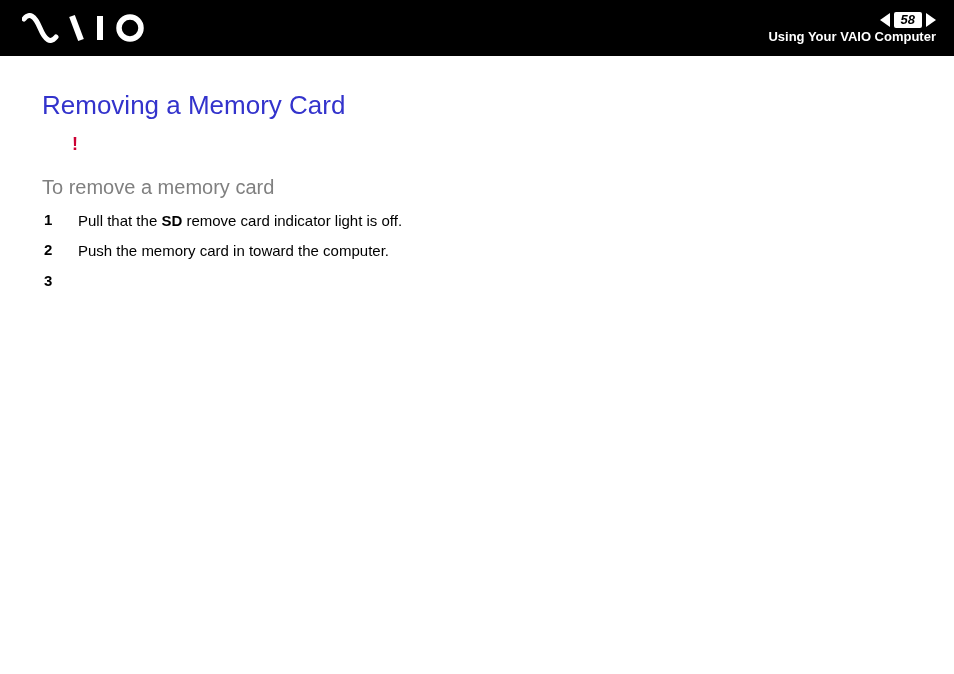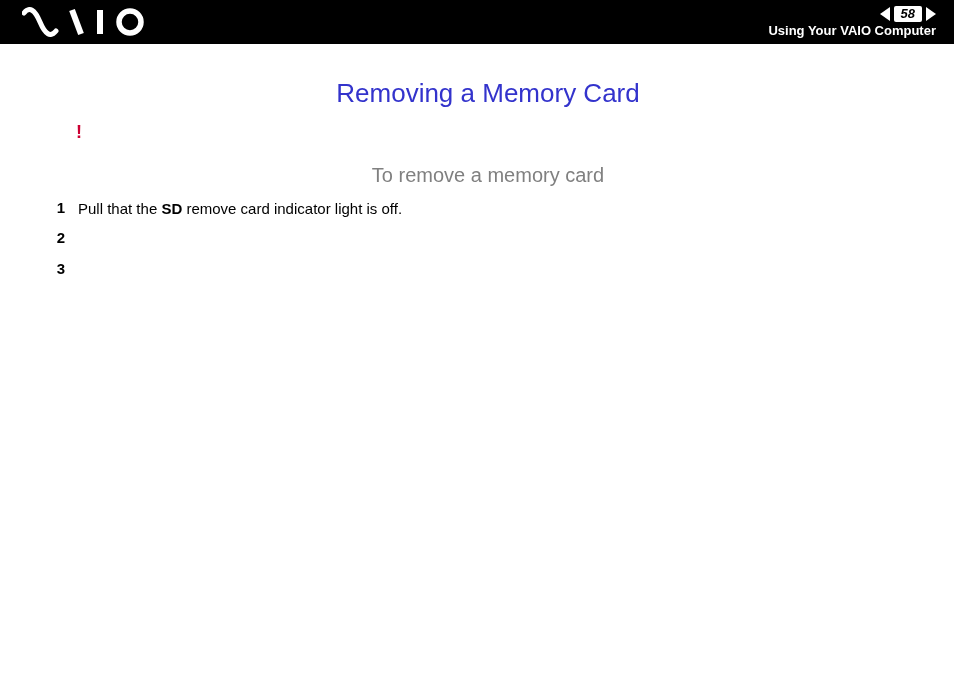--- a/index.html
+++ b/index.html
@@ -8,21 +8,21 @@
     width: 954px;
     height: 674px;
     background: #ffffff;
     font-family: Arial, Helvetica, sans-serif;
     color: #000;
   }
   
   .header {
     background: #000;
     color: #fff;
-    height: 44px;
+    height: 56px;
     display: flex;
     align-items: center;
     justify-content: space-between;
     padding: 0 18px 0 22px;
   }
   .logo svg {
     display: block;
   }
   .header-right {
     text-align: right;
@@ -61,21 +61,20 @@
     border-radius: 2px;
     margin: 0 2px;
   }
   .header-section-title {
     font-weight: bold;
     font-size: 13px;
   }
   
   .content {
     padding: 34px 20px 0 42px;
-    text-align: center;
   }
   h1.section-title {
     color: #3333cc;
     font-weight: normal;
     font-size: 26px;
     margin: 0 0 18px 0;
   }
   .warning-row {
     display: flex;
     align-items: flex-start;
@@ -163,20 +162,20 @@
   <ol class="steps">
     <li>
       <div class="step-num">1</div>
       <div class="step-body">
         <span>Pull that the </span><span class="bold">SD</span><span> remove card indicator light is off.</span>
       </div>
     </li>
     <li>
       <div class="step-num">2</div>
       <div class="step-body">
-        <br>
+        <span>Push the memory card in toward the computer.</span><br>
       </div>
     </li>
     <li>
       <div class="step-num">3</div>
     </li>
   </ol>
 </div>
 
 </body></html>

